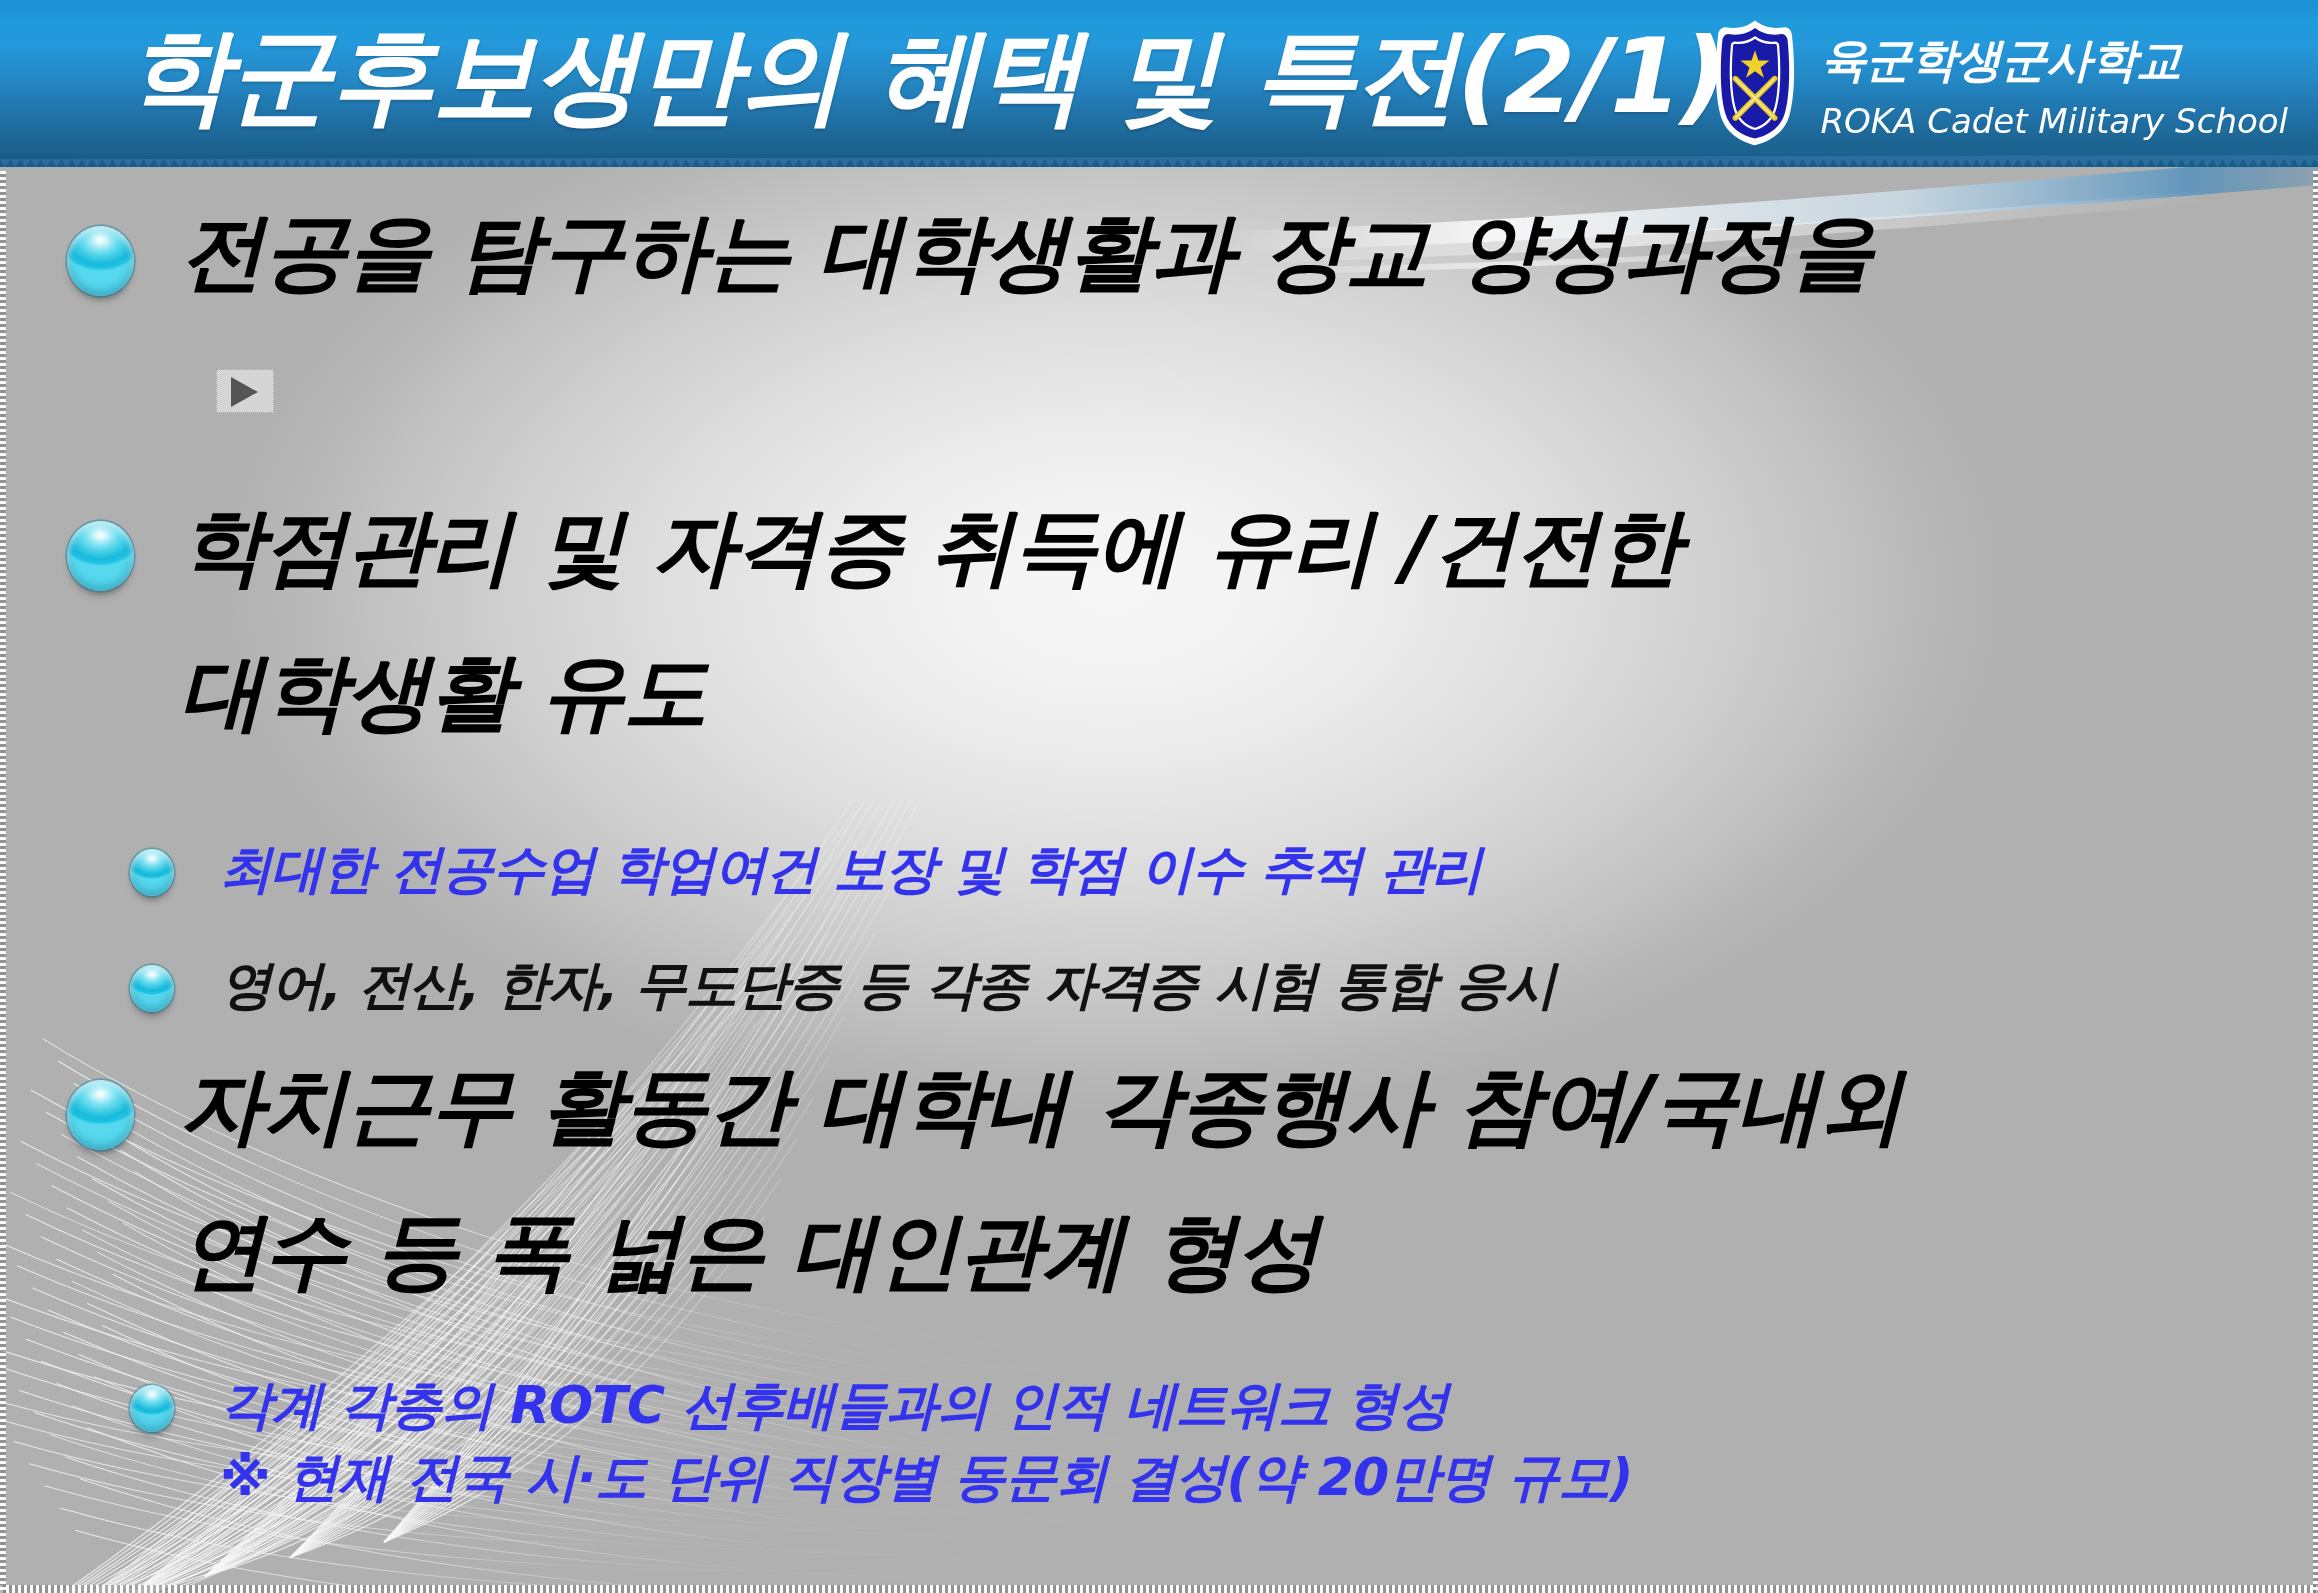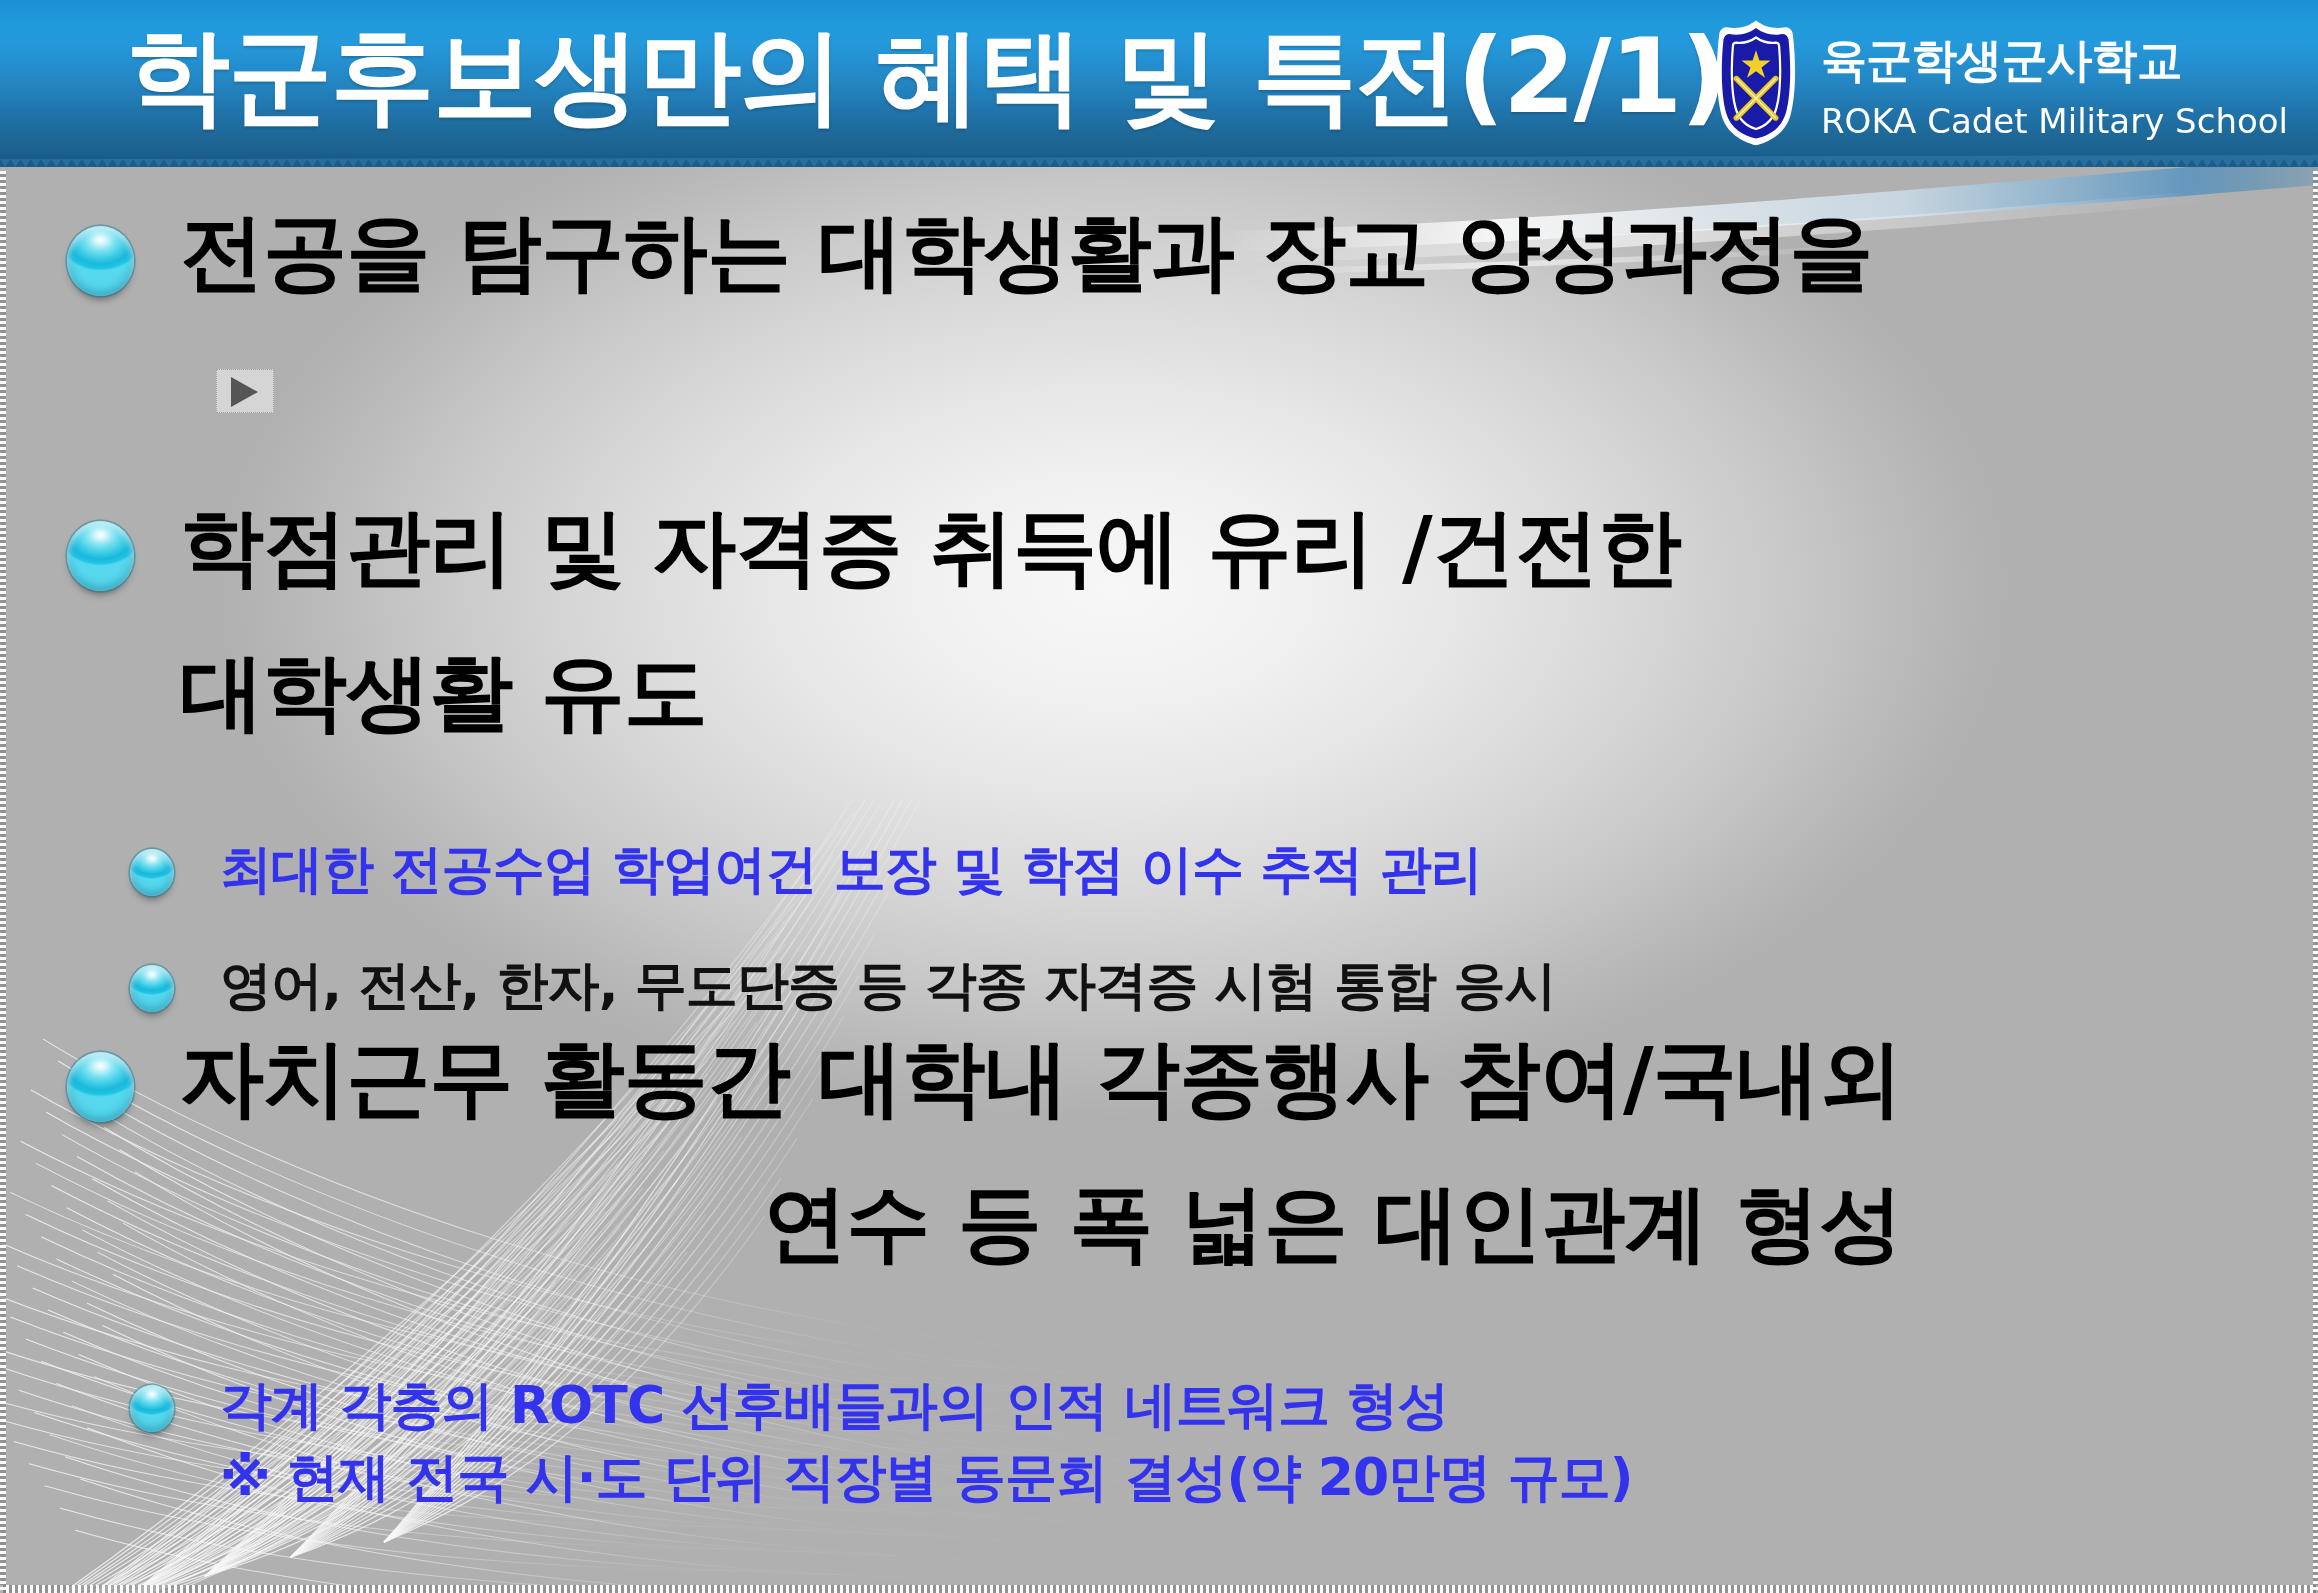--- a/index.html
+++ b/index.html
@@ -15,20 +15,21 @@
     font-family: "DejaVu Sans", "Liberation Sans", sans-serif;
     background:
       radial-gradient(ellipse 896px 529px at 48% 37%,
         #f7f7f7 0%,
         #f2f2f2 18%,
         #e7e7e7 38%,
         #d8d8d8 58%,
         #c8c8c8 76%,
         #b9b9b9 90%,
         #b0b0b0 100%);
+    font-style: italic;
   }
 
   
   .frame-dots {
     position: absolute;
     pointer-events: none;
     z-index: 60;
     background-image:
       repeating-linear-gradient(to right,
         rgba(255,255,255,0.95) 0px, rgba(255,255,255,0.95) 2.6px,
@@ -216,21 +217,21 @@
     border-left: 27px solid #555555;
     border-top: 15.4px solid transparent;
     border-bottom: 15.4px solid transparent;
   }
 
   
   #row-b1   { left: 67px;  top: 38px;  }
   #row-b2   { left: 67px;  top: 333px; }
   #row-s1   { left: 130px; top: 672px; }
   #row-s2   { left: 130px; top: 788px; }
-  #row-b3   { left: 67px;  top: 864px; text-align: right;}
+  #row-b3   { left: 67px;  top: 892px;}
   #row-s3   { left: 130px; top: 1208px;}
 </style>
 </head>
 <body>
 
 <div id="slide">
 
   <svg id="mesh" viewBox="0 0 1450 1000" preserveAspectRatio="none">
     <defs>
       <linearGradient id="meshFade" x1="0" y1="0" x2="1" y2="0.35">

